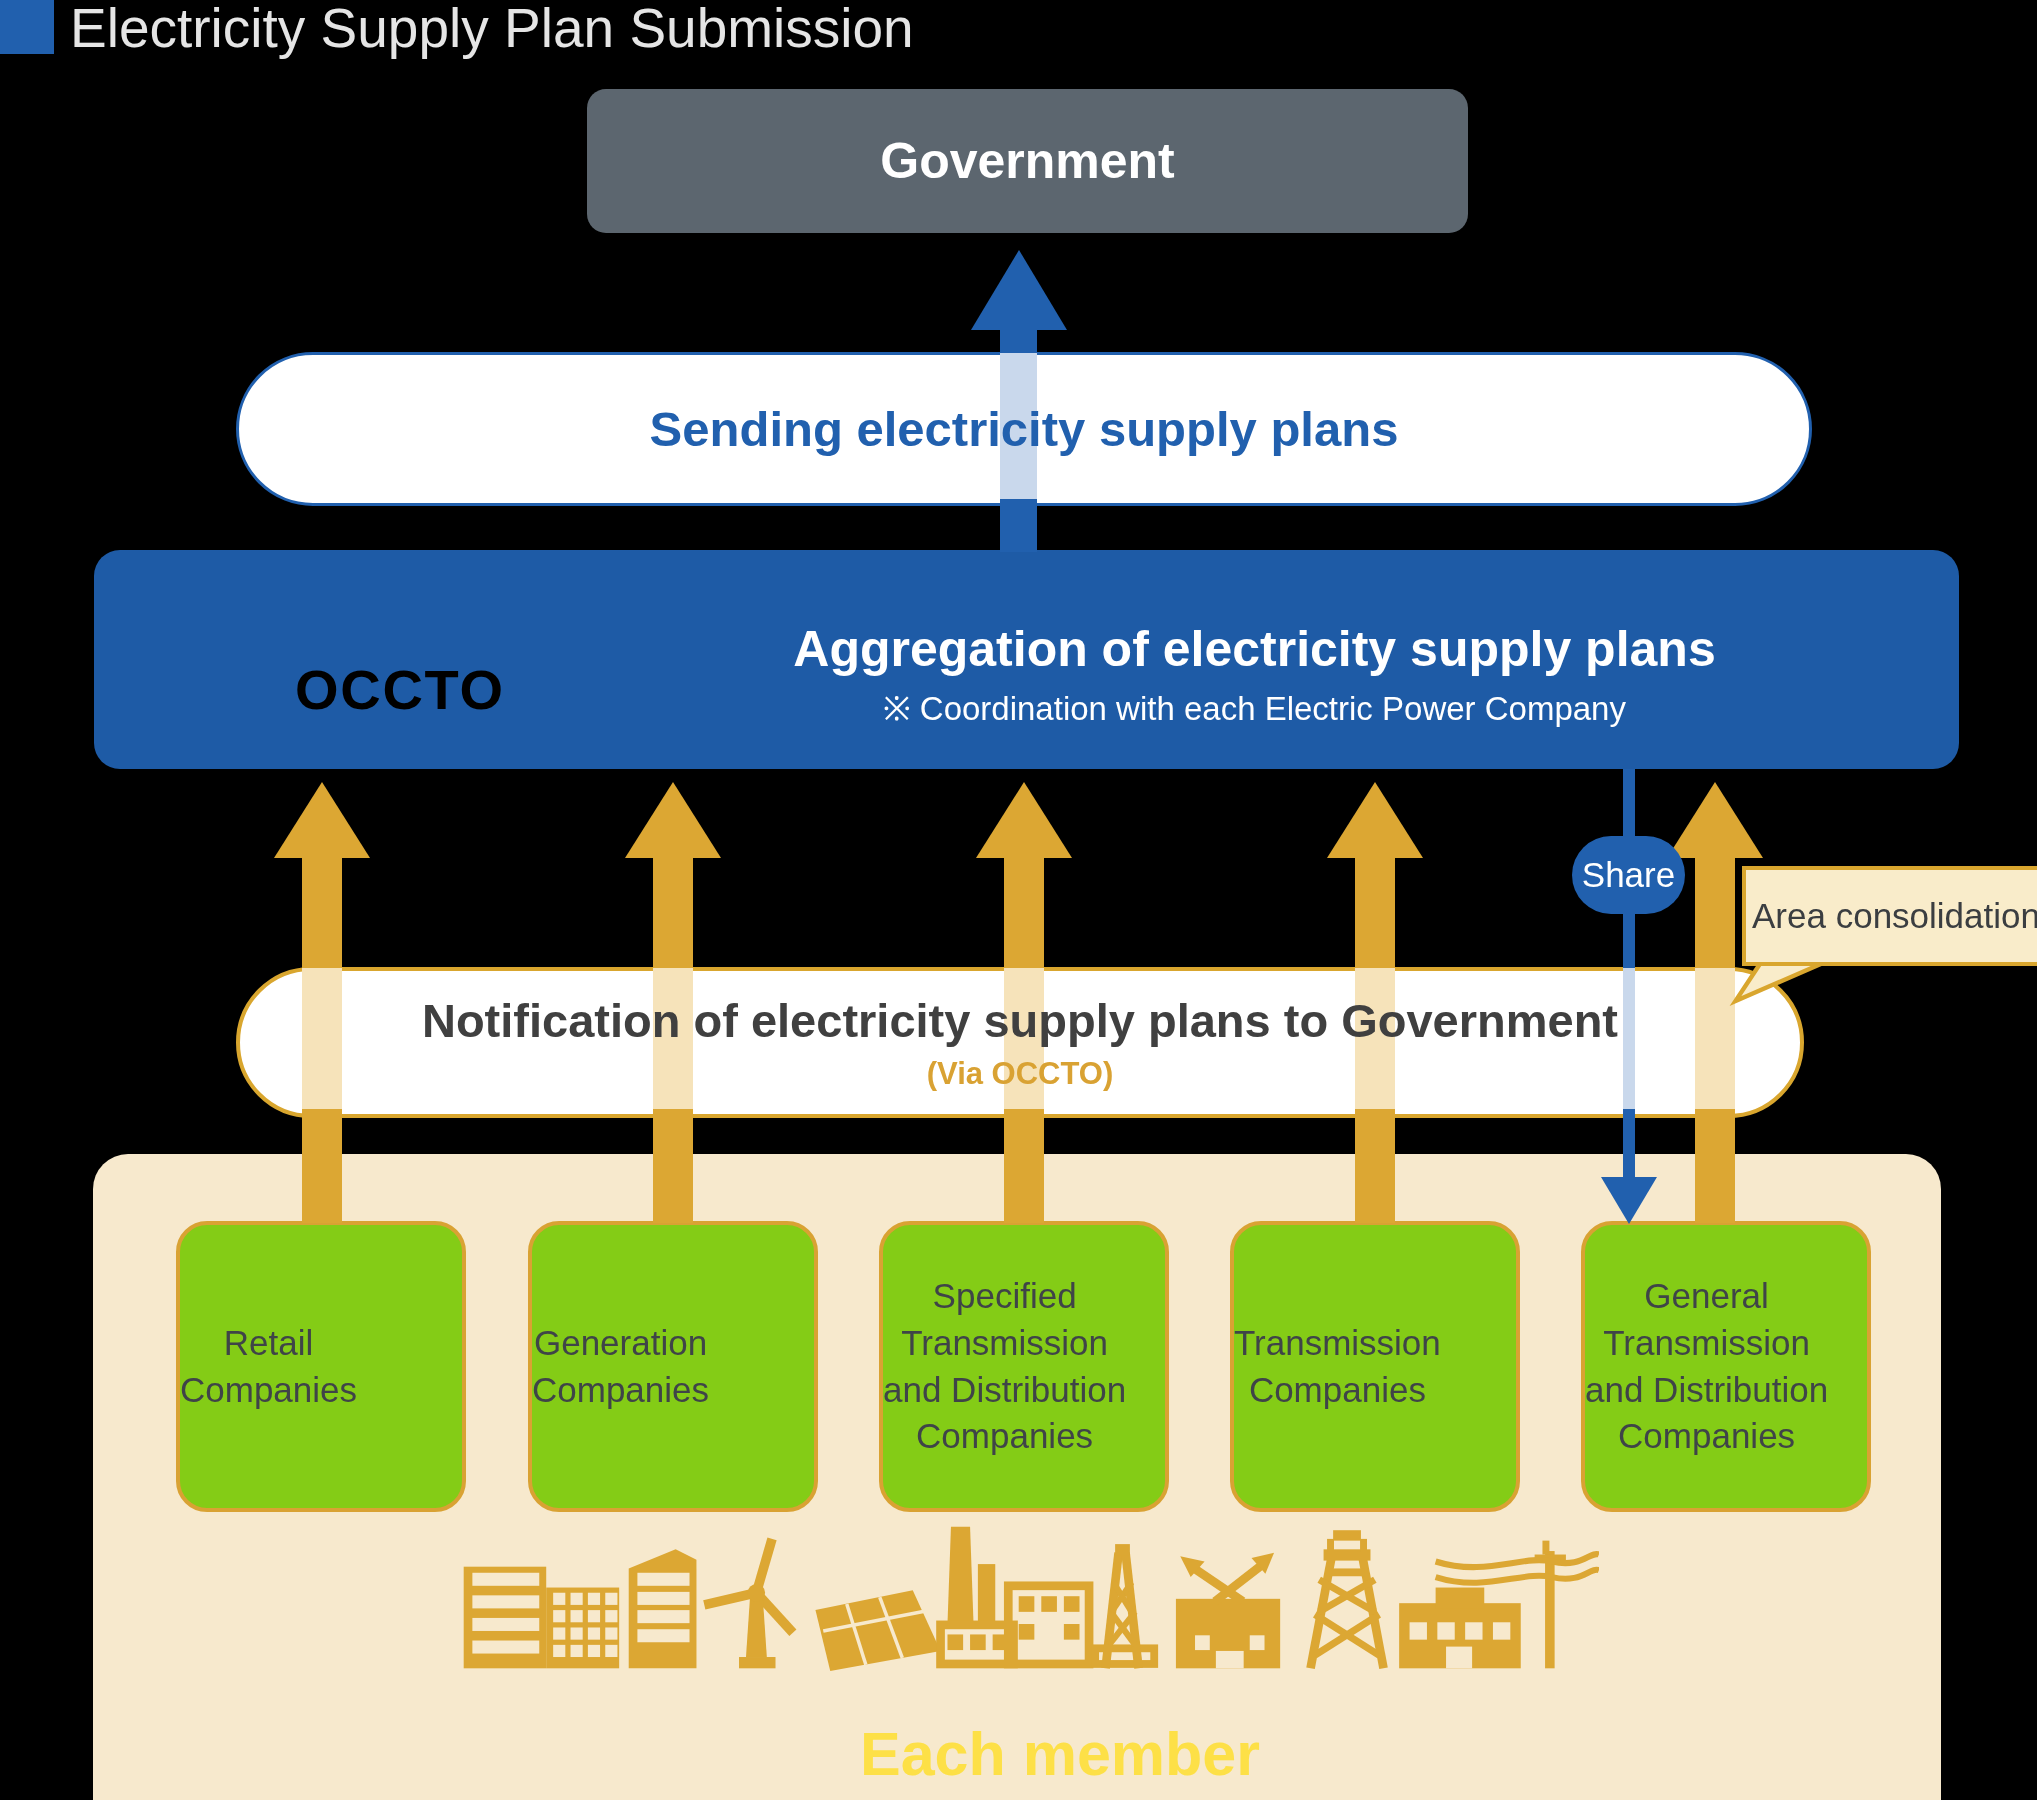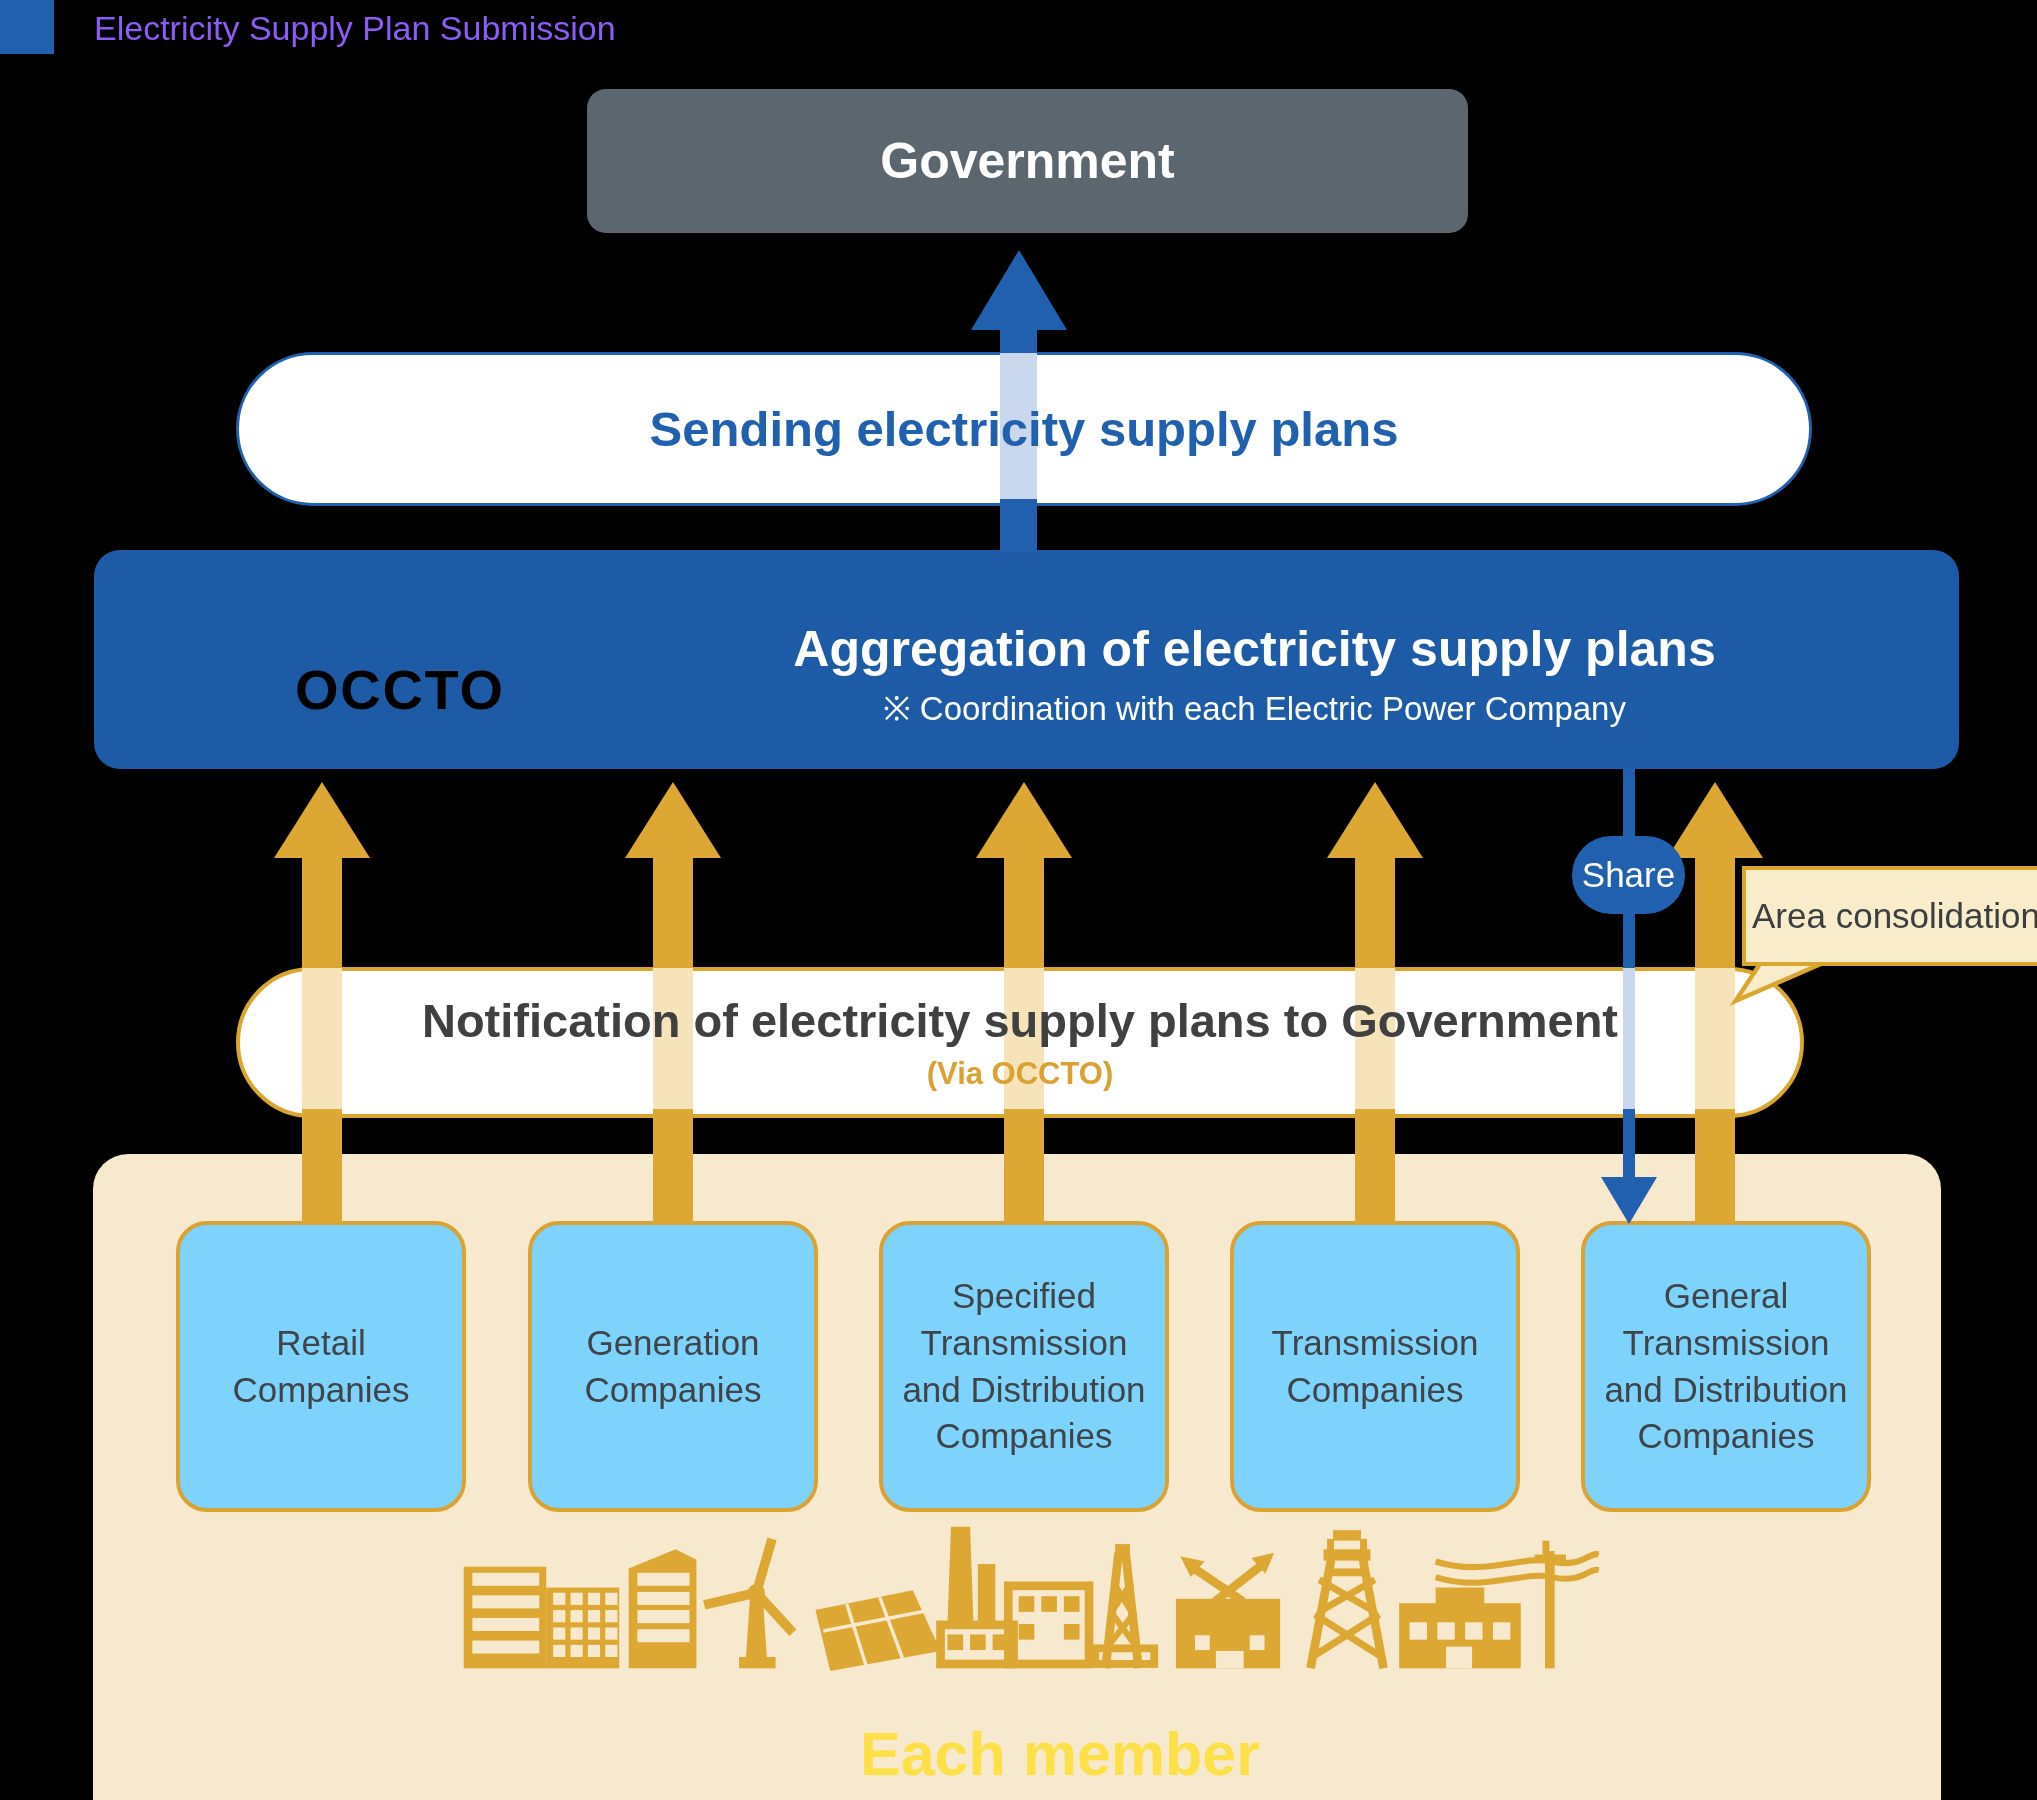--- a/index.html
+++ b/index.html
@@ -2,21 +2,21 @@
 <html style="font-size:14px"><head>
 <meta charset="utf-8">
 <style>
   html,body{margin:0;padding:0;background:#000;}
   body{position:relative;width:2038px;height:1801px;overflow:hidden;
        font-family:"Liberation Sans", sans-serif;}
   .abs{position:absolute;}
 
   
   .title-square{left:0;top:0;width:54px;height:54px;background:#2160ae;}
-  .page-title{left:70px;top:0;height:57px;line-height:57px;font-size:34px;color:#8b5cf6;margin-left:24px;}
+  .page-title{left:70px;top:0;height:57px;line-height:57px;font-size:55px;color:#e5e5e5;}
 
   
   .gov-box{left:587px;top:89px;width:881px;height:144px;background:#5c666f;border-radius:19px;
            display:flex;flex-direction:column;align-items:center;justify-content:center;gap:7px;color:#fff;}
   .gov-title{font-size:50px;font-weight:bold;line-height:1;}
   .gov-subtitle{font-size:35px;line-height:1;}
 
   
   .pill{background:#fff;display:flex;flex-direction:column;align-items:center;justify-content:center;}
   .sending-pill{left:236px;top:352px;width:1570px;height:148px;border:3.5px solid #2160ae;border-radius:77px;}
@@ -48,22 +48,22 @@
   
   .share-pill{left:1572px;top:836px;width:113px;height:78px;border-radius:39px;background:#2160ae;
               display:flex;align-items:center;justify-content:center;color:#fff;font-size:35px;z-index:5;}
   .callout-box{left:1742px;top:866px;width:300px;height:92px;background:#f9ecca;border:4.3px solid #d9a62e;
                display:flex;align-items:center;justify-content:center;font-size:35px;color:#3b3e41;z-index:5;}
   .callout-tail{left:1725px;top:947px;z-index:4;}
 
   
   .members-box{left:93px;top:1154px;width:1848px;height:647px;background:#f7e9cd;
                border-radius:35px 35px 0 0;}
-  .company-box{top:1221px;width:290px;height:291px;background:#7dd3fc;border:4.3px solid #d9a233;border-radius:31px;
-               box-sizing:border-box;display:flex;align-items:center;justify-content:center;}
+  .company-box{top:1221px;width:290px;height:291px;background:#84cc16;border:4.3px solid #d9a233;border-radius:31px;
+               box-sizing:border-box;display:flex;align-items:center;}
   .company-label{font-size:35px;line-height:1.33;color:#3f4448;text-align:center;white-space:pre-line;}
   .each-member{left:93px;top:1719px;width:1848px;text-align:center;
                font-size:61px;font-weight:bold;color:#fde047;padding-left:43px;}
   .icons-svg{left:461px;top:1525px;}
 </style>
 </head>
 <body>
 
 <div class="abs title-square"></div>
 <div class="abs page-title">Electricity Supply Plan Submission</div>

